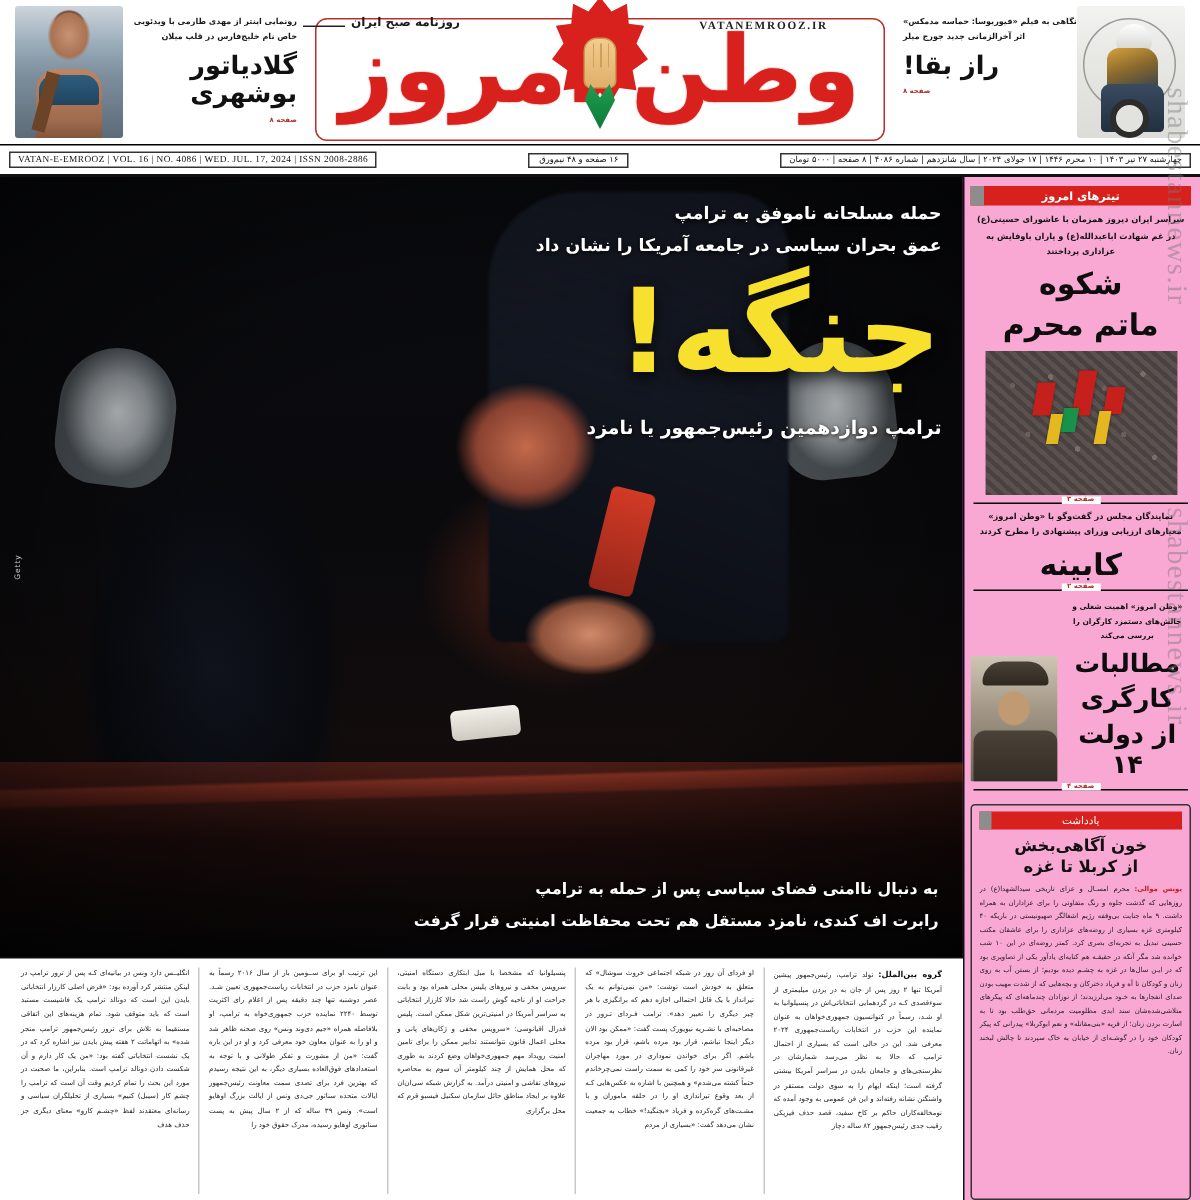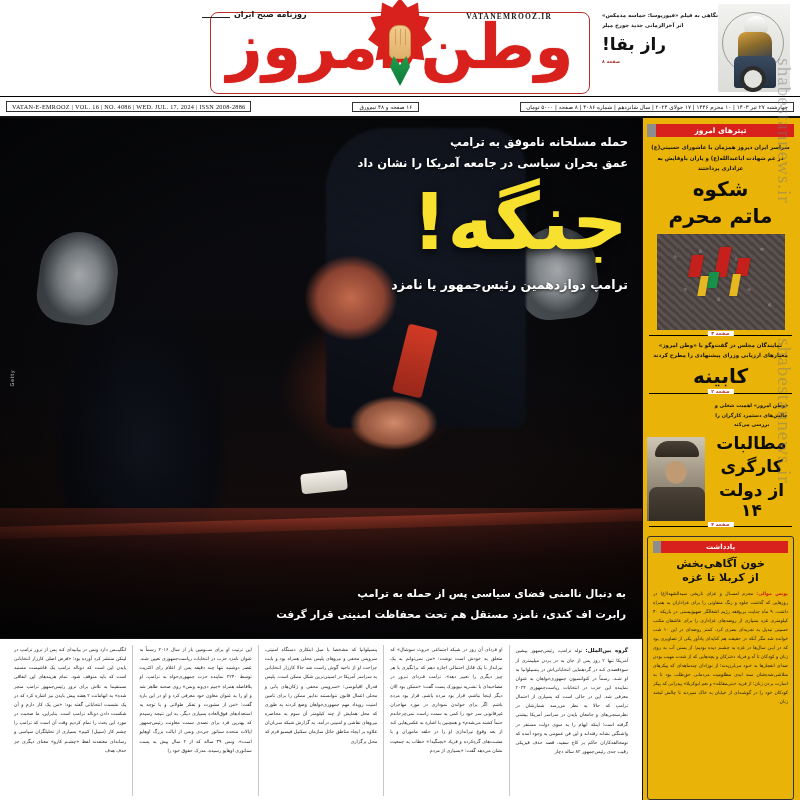--- a/index.html
+++ b/index.html
@@ -323,21 +323,21 @@
     display: flex;
     height: 682px;
     direction: rtl;
   }
 
   
   .sidebar {
     width: 158px;
     padding: 6px 6px 0 4px;
     border-left: 1px solid #111;
-    background: #eab308;
+    background: #f9a8d4;
     display: flex;
     flex-direction: column;
   }
   .sb-banner {
     position: relative;
     height: 13px;
     background: #d8211c;
     display: flex;
     align-items: center;
     justify-content: center;
@@ -479,21 +479,21 @@
   .note-banner {
     position: relative;
     height: 12px;
     background: #d8211c;
     display: flex;
     align-items: center;
     justify-content: center;
     margin-bottom: 4px;
   }
   .note-banner .lbl {
-    color: #fff; font-size: 7px; font-weight: 700;
+    color: #fff; font-size: 7px; font-weight: 400;
   }
   .note-banner::after {
     content: "";
     position: absolute;
     left: 0; top: 0; bottom: 0; width: 8px;
     background: #8d8d8d;
   }
   .note-title {
     text-align: center;
     font-size: 11px;
@@ -688,20 +688,34 @@
 <div id="page">
 
   <div class="watermark">
     <span class="w1">shabestannews.ir</span>
     <span class="w2">shabestannews.ir</span>
   </div>
 
   <div class="masthead">
     <div class="mast-inner">
 
+      <div class="promo promo-left">
+        <div class="promo-photo">
+          <div class="fig-glad">
+            <div class="torso"></div>
+              <div class="armor"></div>
+              <div class="strap"></div>
+          </div>
+        </div>
+        <div class="promo-text">
+          <div class="promo-kicker">رونمایی اینتر از مهدی طارمی با ویدئویی خاص نام خلیج‌فارس در قلب میلان</div>
+          <div class="promo-title">گلادیاتور بوشهری</div>
+          <div class="promo-page">صفحه ۸</div>
+        </div>
+      </div>
 
       <div class="mast-center">
         <div class="logo-frame"></div>
         <div class="logo-url">VATANEMROOZ.IR</div>
         <div class="logo-tagline">روزنامه صبح ایران</div>
         <div class="logo-word">
           <span class="lw">وطن امروز</span>
         </div>
         <div class="emblem">
           <div class="burst"></div>

